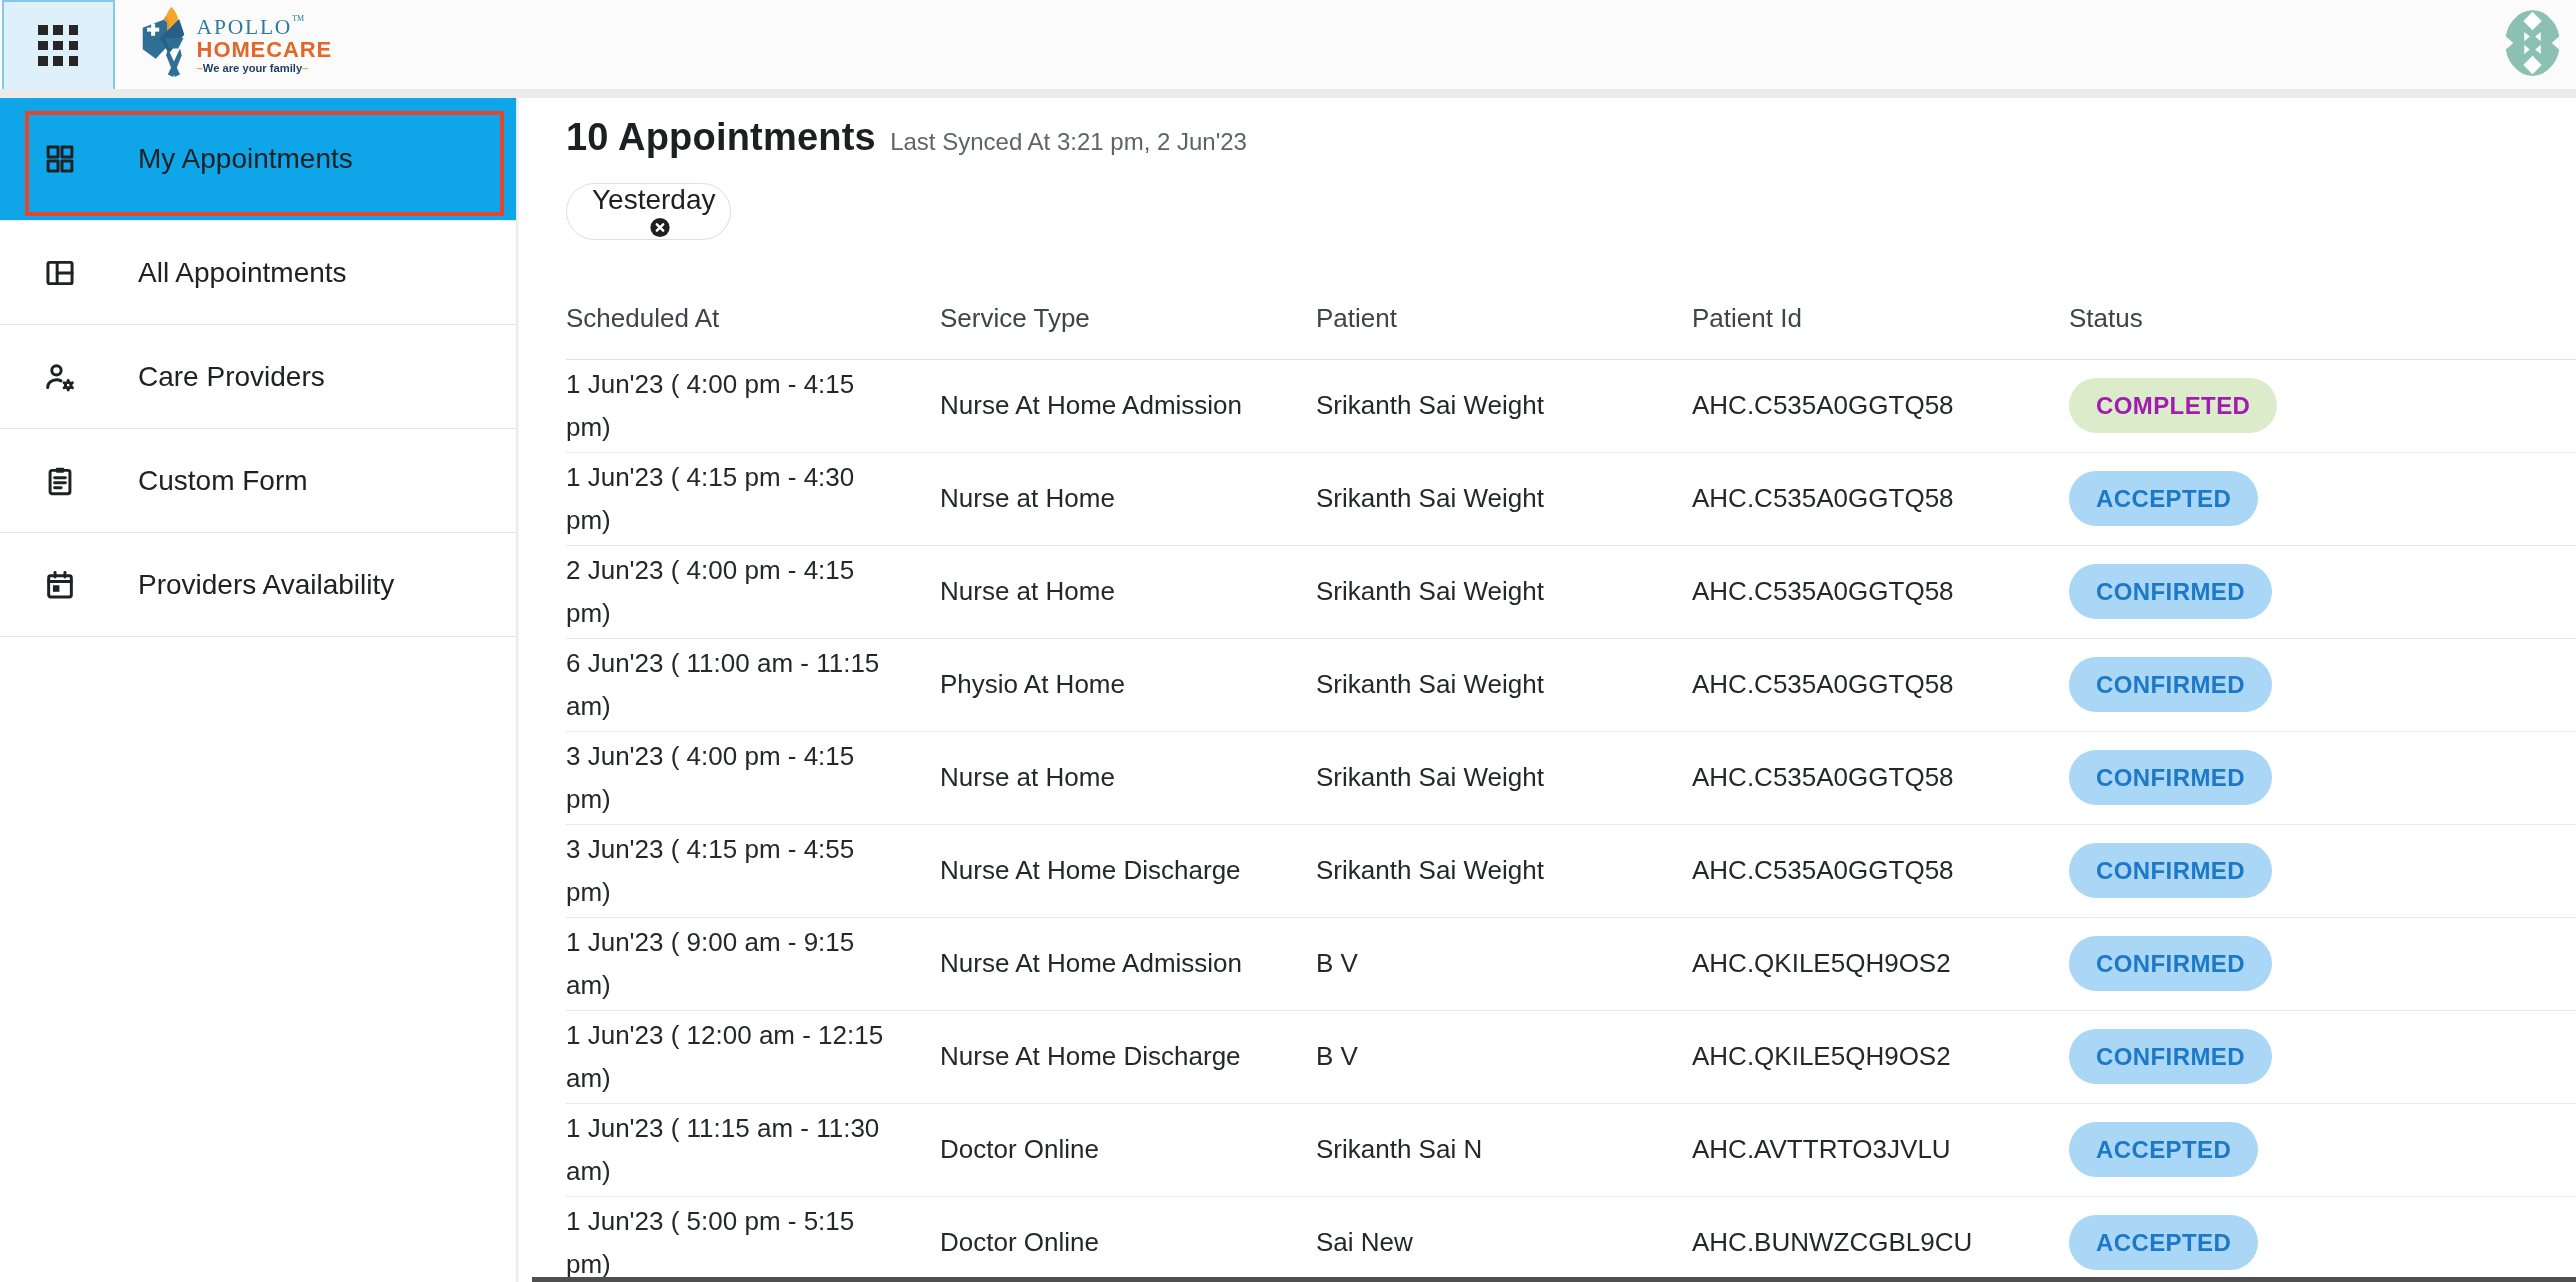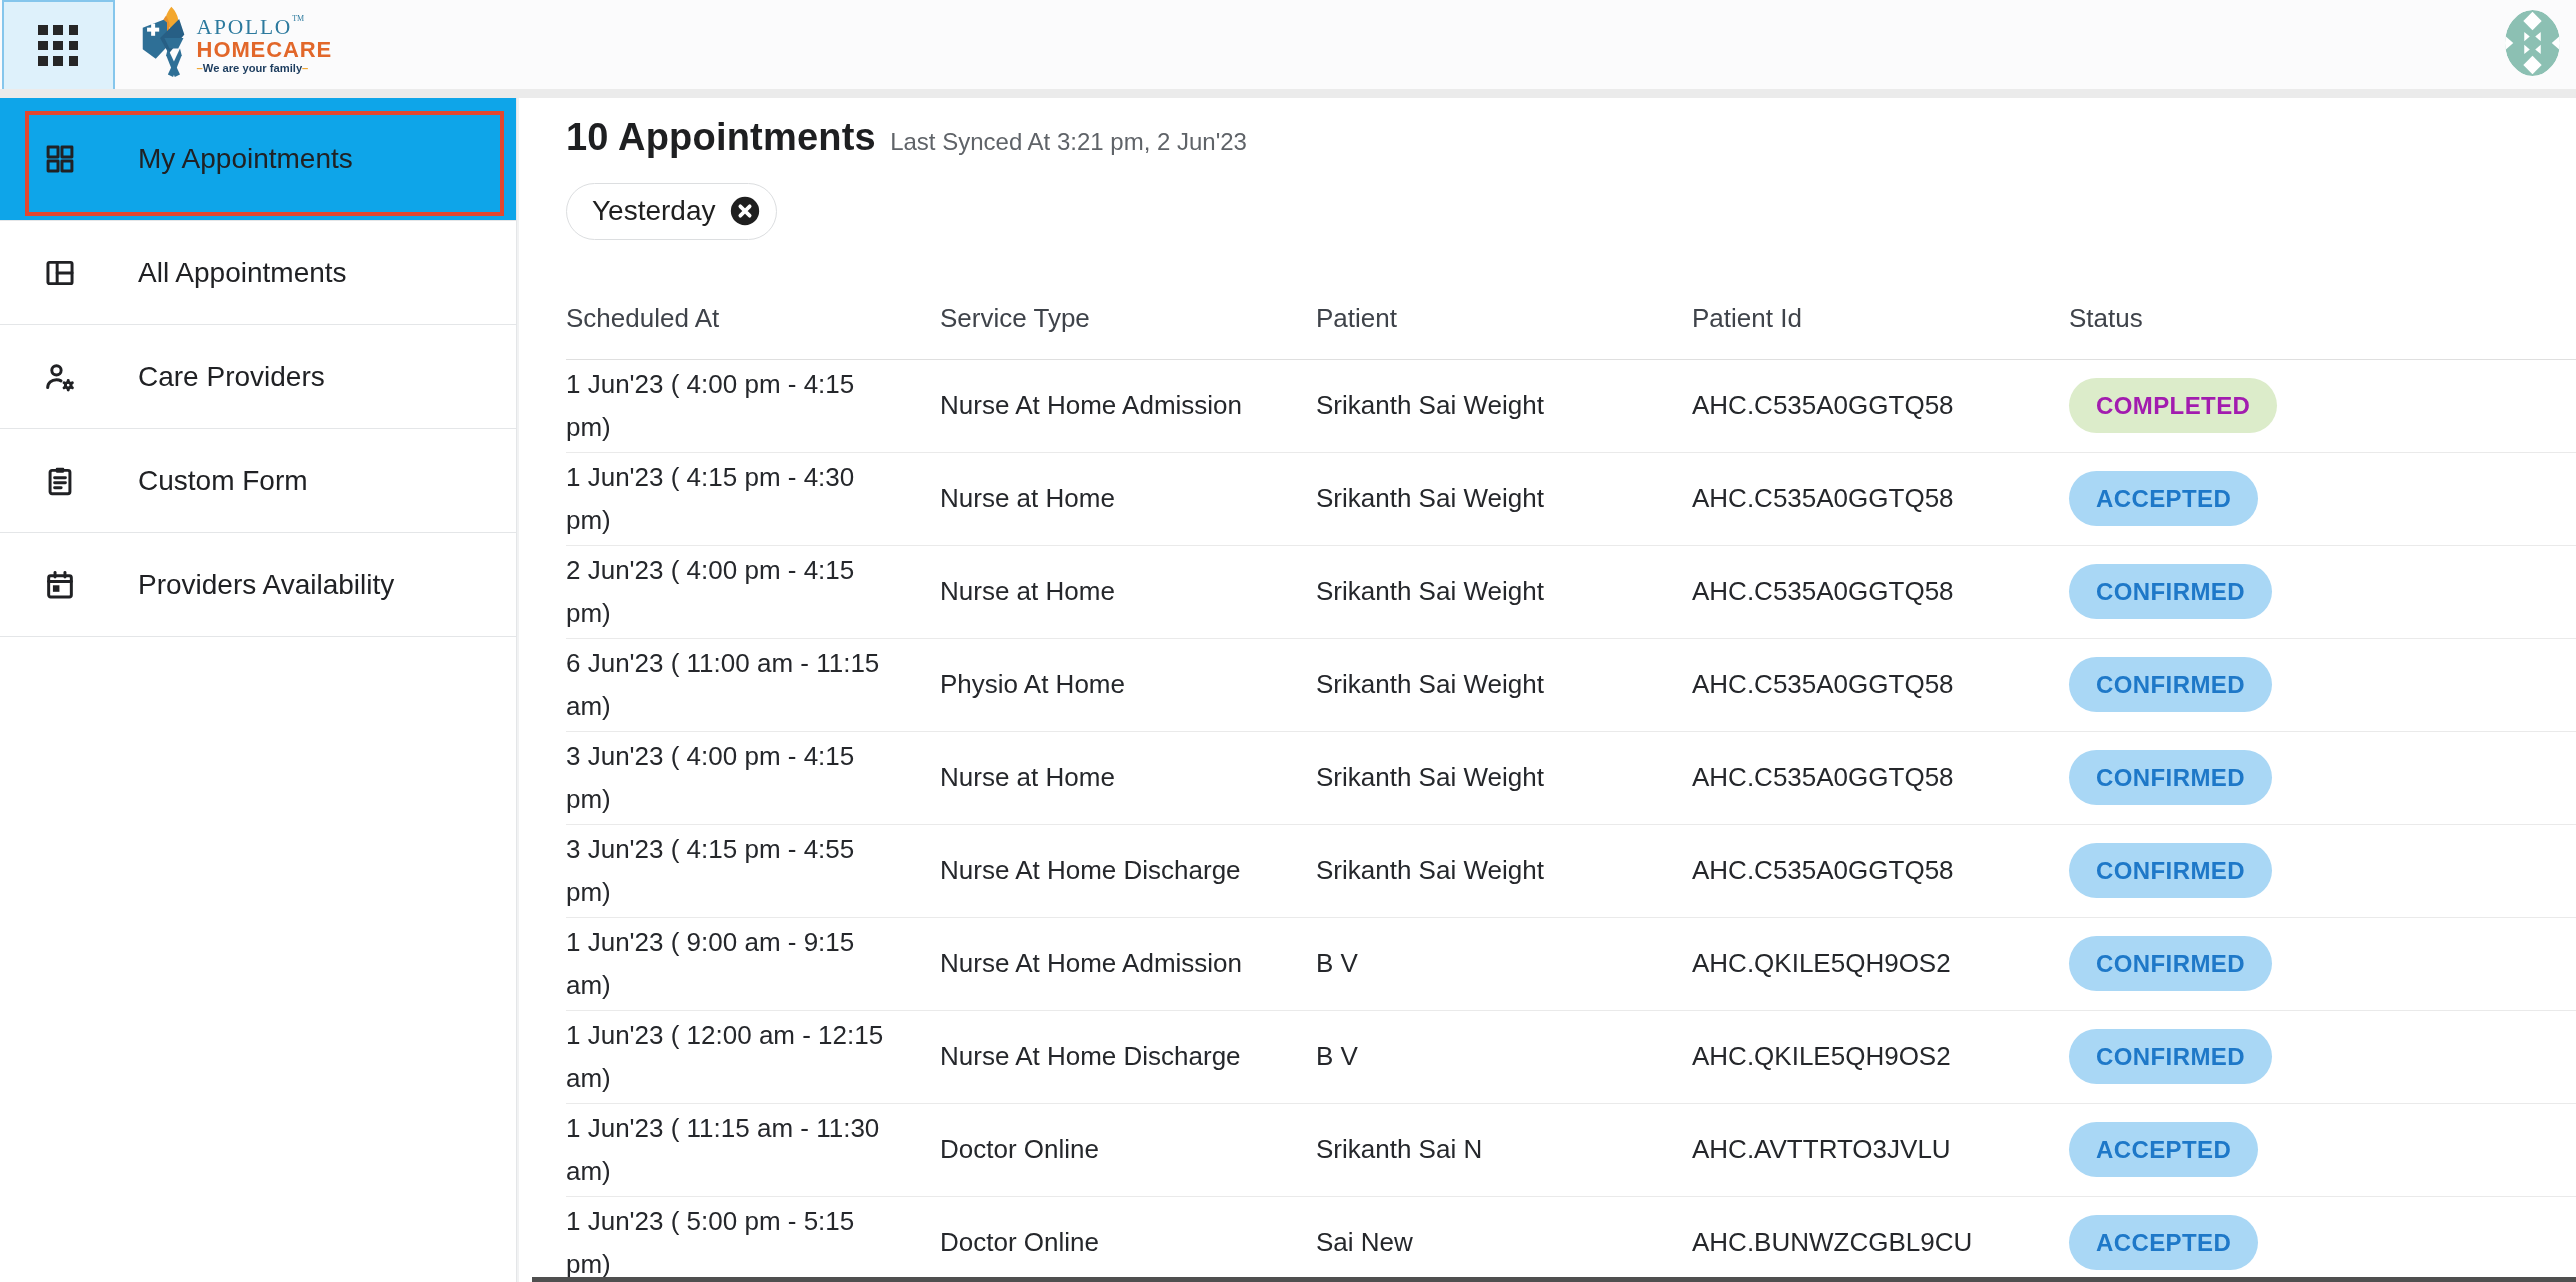--- a/index.html
+++ b/index.html
@@ -42,21 +42,21 @@
   
   .main { position:absolute; left:519px; top:98px; width:2443px; height:1184px;
           background:#ffffff; padding:18px 36px 0 47px; overflow:hidden; }
 
   .page-header { height:45px; display:flex; align-items:baseline; }
   .page-title { font-size:38px; font-weight:700; color:#1e1f21; letter-spacing:0.2px; }
   .synced { margin-left:14.3px; font-size:24px; color:#5f6368; }
 
   .filter-row { margin-top:19.7px; height:61px; display:flex; align-items:center; }
   .chip { height:57px; display:inline-flex; align-items:center; background:#fff;
-          border:1.8px solid #dcdee0; border-radius:29.5px; padding:0 14.3px 0 25px; cursor:pointer; }
+          border:1.8px solid #dcdee0; border-radius:29.5px; padding:0 14.3px 0 25px; cursor:pointer;flex-direction:column; }
   .chip-label { font-size:28px; color:#1f1f1f; }
   .chip-x { width:34px; height:34px; margin-left:12.5px; cursor:pointer; }
   .spacer { flex:1; }
   .btn-reset { width:120px; height:63px; background:#fff; border:1.8px solid #dadce0; border-radius:8px;
                font-size:27px; color:#202124; font-family:inherit; cursor:pointer; margin-right:21.5px; }
   .btn-filter { width:168px; height:70px; background:#1f5b9e; border:none; border-radius:3px;
                 display:inline-flex; align-items:center; justify-content:center;
                 font-size:28px; color:#ffffff; font-family:inherit; cursor:pointer; }
   .btn-filter svg { width:32px; height:32px; margin-right:16px; }
 

